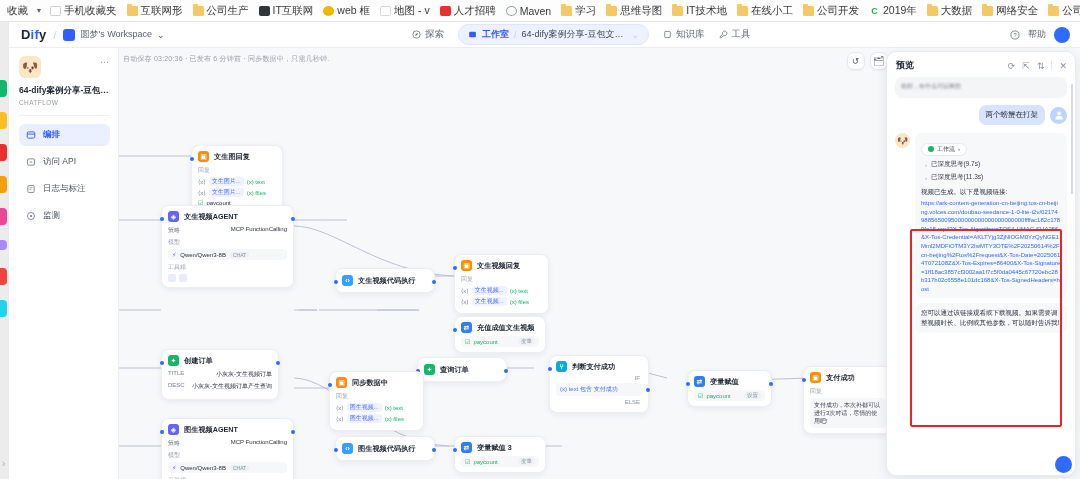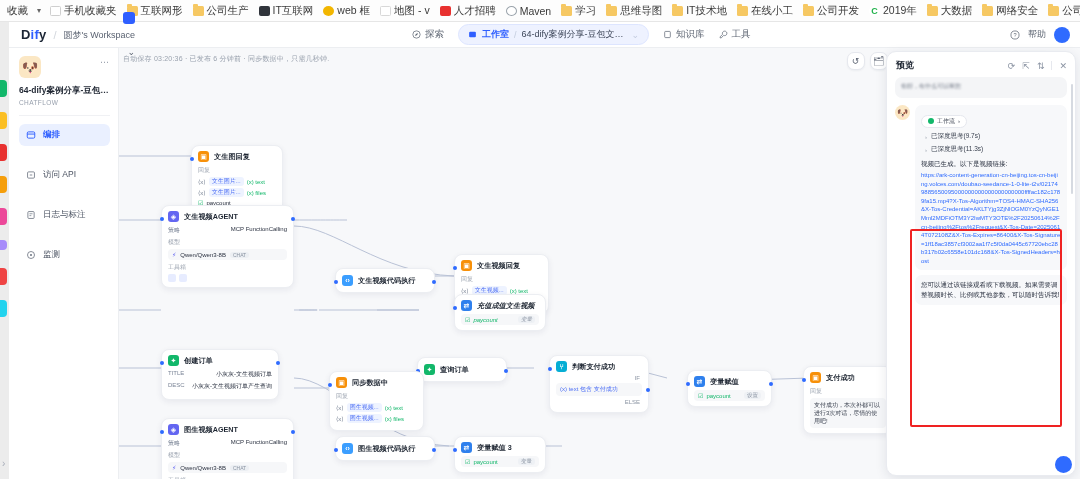--- a/index.html
+++ b/index.html
@@ -42,21 +42,21 @@
 
   
   .topbar {
     position: absolute; top: 22px; left: 9px; width: 1071px; height: 26px;
     background: #ffffff; display: flex; align-items: center;
     border-bottom: 1px solid #eceef1; z-index: 20;
   }
   .brand { font-size: 13px; font-weight: bold; color: #1b2534; padding-left: 12px; letter-spacing: .2px; }
   .brand .b-accent { color: #2f5fff; }
   .slash { color: #d2d6dc; margin: 0 7px; font-size: 11px; }
-  .ws { display: flex; align-items: flex-end; gap: 5px; font-size: 9px; color: #5a6271; flex-direction: column; }
+  .ws { display: flex; align-items: center; gap: 5px; font-size: 9px; color: #5a6271; }
   .ws-sq { width: 12px; height: 12px; border-radius: 3px; background: #2f5fff; }
   .ws-txt { filter: blur(0.35px); }
   .nav-center { position: absolute; left: 403px; display: flex; align-items: center; gap: 14px; }
   .nav-item { display: flex; align-items: center; gap: 4px; font-size: 9.5px; color: #5f6774; }
   .nav-pill {
     display: flex; align-items: center; gap: 5px; background: #eef2ff;
     border: 1px solid #dde5ff; border-radius: 11px; padding: 3px 9px;
     font-size: 9px; color: #2f5fff; font-weight: bold;
   }
   .nav-pill .pill-sep { color: #c3ccde; font-weight: normal; }
@@ -76,21 +76,21 @@
     display: flex; align-items: center; justify-content: center; font-size: 13px;
   }
   .app-head { display: flex; align-items: flex-start; justify-content: space-between; }
   .dots { color: #9aa1ad; font-size: 9px; letter-spacing: 1px; line-height: 6px; padding-top: 3px; }
   .app-title { font-size: 8.5px; color: #1f2632; margin-top: 7px; font-weight: bold; line-height: 1.3;
                overflow: hidden; text-overflow: ellipsis; white-space: nowrap; }
   .app-sub { font-size: 6.5px; color: #98a0ad; margin-top: 3px; letter-spacing: .4px; }
   .side-sep { height: 1px; background: #f0f1f4; margin: 9px 0 8px 0; }
   .side-item {
     display: flex; align-items: center; gap: 7px; font-size: 8.5px; color: #4b5362;
-    padding: 5px 7px; border-radius: 6px; margin-bottom: 18px;
+    padding: 5px 7px; border-radius: 6px; margin-bottom: 5px;
   }
   .side-item.active { background: #eaf0ff; color: #2f5fff; font-weight: bold; }
   .side-ic { width: 10px; height: 10px; flex: none; display: flex; align-items: center; justify-content: center; }
   .side-ic svg { width: 10px; height: 10px; }
 
   
   .canvas {
     position: absolute; top: 48px; left: 119px; width: 961px; height: 431px;
     background-color: #f7f8fa;
     background-image: radial-gradient(#dcdfe6 0.7px, transparent 0.7px);
@@ -544,21 +544,21 @@
 
     <div class="node" style="left:216px;top:220px;width:100px;padding:6px;">
       <span class="port l"></span>
       <span class="port r"></span>
       <div class="node-head">
         <span class="node-ic ic-sky">‹›</span>
         <span class="node-title">文生视频代码执行</span>
       </div>
     </div>
 
-    <div class="node" style="left:335px;top:246px;width:92px;font-style:italic;">
+    <div class="node" style="left:335px;top:268px;width:92px;">
       <span class="port l"></span>
       <div class="node-head">
         <span class="node-ic ic-blue">⇄</span>
         <span class="node-title">充值成值文生视频</span>
       </div>
       <div class="paycount">
         <span class="pc">
             <span>☑</span>
             <span>paycount</span>
           </span>
@@ -716,20 +716,29 @@
         <span class="pv-divider"></span>
         <span>✕</span>
       </span>
     </div>
 
     <div class="pv-body">
       <div class="msg-bot-plain">
         <span class="blurtxt">你好，有什么可以帮您</span>
       </div>
 
+      <div class="msg-user-row">
+        <div class="msg-user">两个螃蟹在打架</div>
+        <div class="av-user">
+          <svg viewBox="0 0 16 16">
+              <circle cx="8" cy="5.5" r="3"></circle>
+              <path d="M2 15a6 6 0 0112 0z"></path>
+            </svg>
+        </div>
+      </div>
 
       <div class="msg-bot-row">
         <div class="av-bot">🐶</div>
         <div class="bot-card">
           <span class="wf-chip">
             <span class="wf-dot"></span>
             <span>工作流</span>
             <span>›</span>
           </span>
           <div class="think-row">

